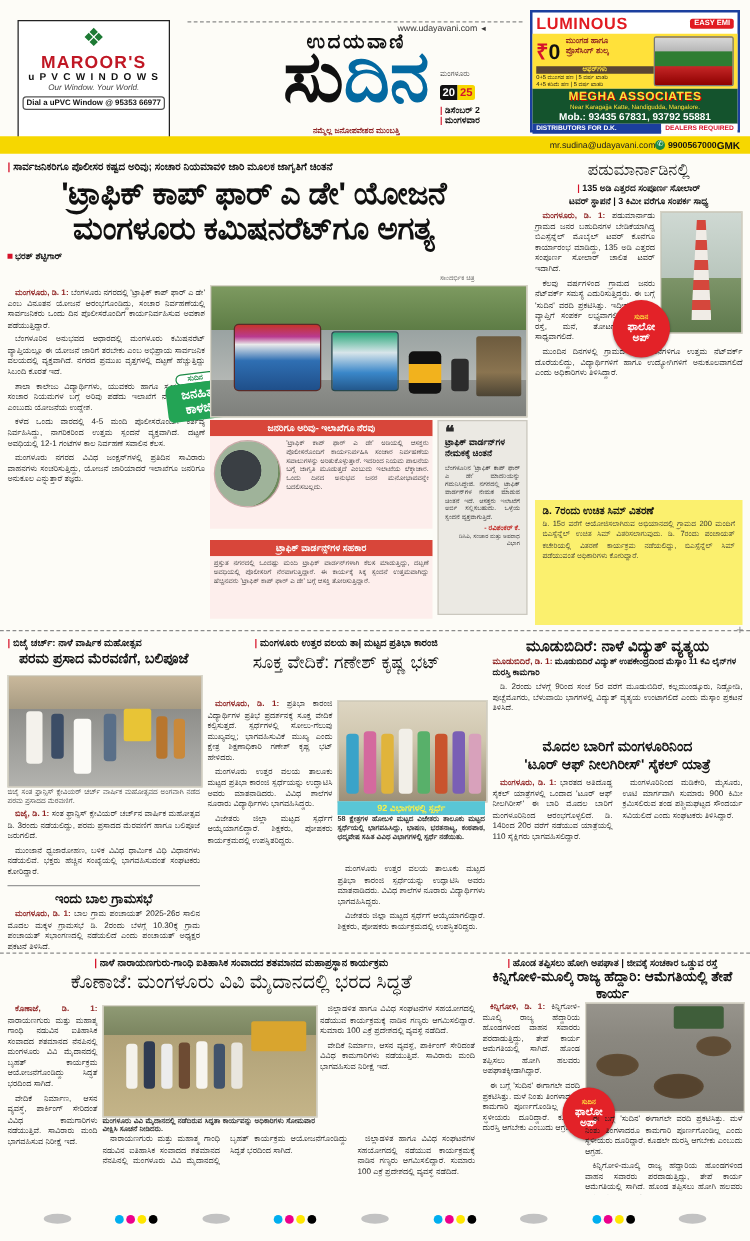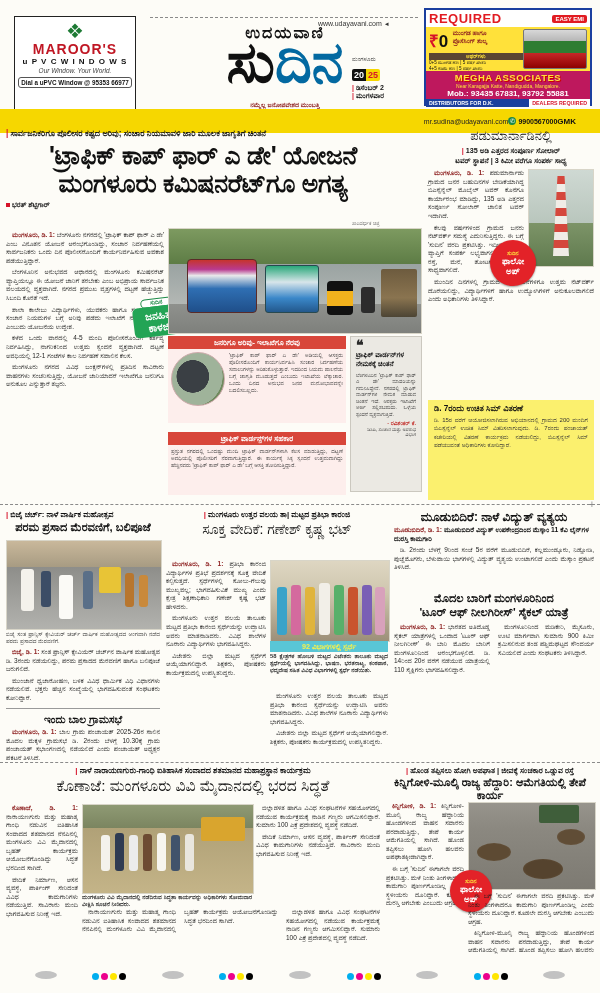--- a/index.html
+++ b/index.html
@@ -66,48 +66,48 @@
       <div style="font-size:6px;color:#333">ಮಂಗಳೂರು</div>
       <div style="margin-top:1px">
         <span style="background:#111;color:#fff;font-weight:bold;font-size:9px;padding:1px 2px;border-radius:2px 0 0 2px">20</span><span style="background:#f6d700;color:#d6132a;font-weight:bold;font-size:9px;padding:1px 2px;border-radius:0 2px 2px 0">25</span>
       </div>
       <div style="font-size:7px;font-weight:bold;margin-top:2px"><span class="rb">|</span> <span>ಡಿಸೆಂಬರ್ 2</span></div>
       <div style="font-size:7px;font-weight:bold"><span class="rb">|</span> <span>ಮಂಗಳವಾರ</span></div>
     </div>
 
     <div class="abs ad-lum" style="left:424px;top:8px;width:168px;height:98px;box-sizing:border-box">
       <div style="display:flex;justify-content:space-between;align-items:center;padding:1px 3px">
-        <span style="color:#e11b22;font-weight:bold;font-size:13px;letter-spacing:.5px">REQUIRED</span>
+        <span style="color:#e11b22;font-weight:bold;font-size:13px;letter-spacing:.5px">LUMINOUS</span>
         <span style="background:#e11b22;color:#fff;font-weight:bold;font-size:6px;padding:1px 3px;border-radius:2px">EASY EMI</span>
       </div>
       <div style="background:#ffe13a;display:flex;padding:2px 3px;height:40px">
         <div style="width:60%">
           <span style="font-weight:bold;font-size:17px;color:#111"><span style="color:#d6132a">₹</span><span>0</span></span>
           <span style="display:inline-block;vertical-align:top;font-size:6.3px;font-weight:bold;color:#8d1f1f;line-height:1.2">
             <span style="display:block">ಮುಂಗಡ ಹಾಗೂ</span>
             <span style="display:block">ಪ್ರೊಸೆಸಿಂಗ್ ಶುಲ್ಕ</span>
           </span>
           <div style="background:#5a4632;color:#ffe13a;font-size:5.5px;font-weight:bold;text-align:center;margin-top:1px">ಆಫರ್‌ಗಳು</div>
           <div style="font-size:4.6px;line-height:1.3">0+5 ಮುಂಗಡ ಹಣ | 5 ವರ್ಷ ಖಾತರಿ</div>
           <div style="font-size:4.6px;line-height:1.3">4+5 ಕಡಿಮೆ ಹಣ | 5 ವರ್ಷ ಖಾತರಿ</div>
         </div>
         <div style="width:40%;background:linear-gradient(180deg,#d8d8d8 0%,#b5b5b5 30%,#2e7d32 30%,#2e7d32 60%,#c62828 60%,#8e0000 100%);border:1px solid #777;border-radius:2px"></div>
       </div>
-      <div style="background:#be185d;text-align:center;padding:1px 0">
+      <div style="background:#14532d;text-align:center;padding:1px 0">
         <div style="color:#ffe13a;font-weight:bold;font-size:9.5px;letter-spacing:.5px;text-shadow:1px 1px 0 #c00">MEGHA ASSOCIATES</div>
         <div style="color:#ffe13a;font-size:5px">Near Karagajja Katte, Nandigudda, Mangalore.</div>
         <div style="color:#fff;font-weight:bold;font-size:8px">Mob.: 93435 67831, 93792 55881</div>
       </div>
       <div style="display:flex">
         <span style="background:#1b3f9e;color:#fff;font-size:5.3px;font-weight:bold;padding:1px 3px;flex:1">DISTRIBUTORS FOR D.K.</span>
         <span style="background:#fff;color:#d6132a;font-size:5.3px;font-weight:bold;padding:1px 3px">DEALERS REQUIRED</span>
       </div>
     </div>
 
-    <div class="abs" style="left:0;top:109px;width:600px;height:24px;background:#f6d700;display:flex;justify-content:flex-end;align-items:center;gap:0;padding-right:24px;box-sizing:border-box">
+    <div class="abs" style="left:0;top:109px;width:600px;height:14px;background:#f6d700;display:flex;justify-content:flex-end;align-items:center;gap:0;padding-right:8px;box-sizing:border-box">
       <span style="font-size:7px;color:#222">mr.sudina@udayavani.com</span>
       <span style="display:inline-flex;align-items:center;gap:2px">
         <span style="background:#1d8a46;color:#fff;border-radius:50%;width:8px;height:8px;font-size:6px;line-height:8px;text-align:center">✆</span>
         <span style="font-size:7px;font-weight:bold">9900567000</span>
       </span>
       <span style="font-size:8px;font-weight:bold">GMK</span>
     </div>
   </div>
 
   <div class="abs" style="left:6px;top:128px;width:394px">

